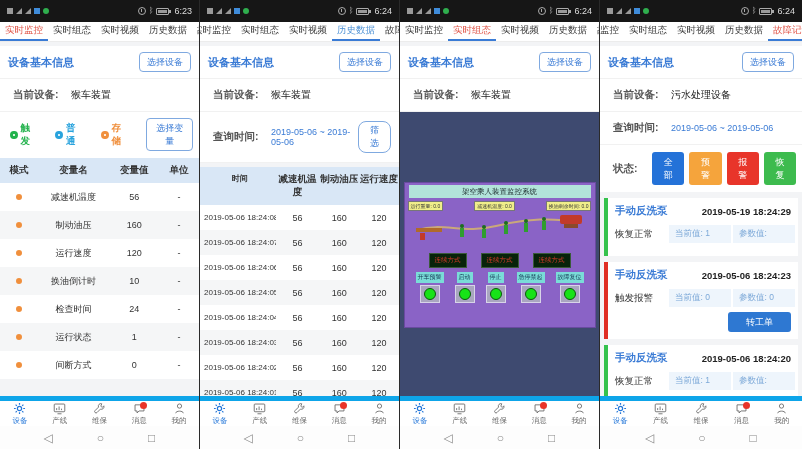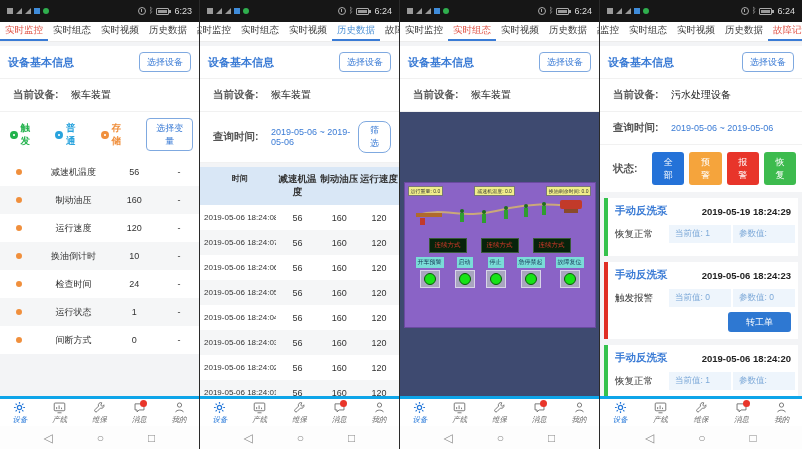--- a/index.html
+++ b/index.html
@@ -52,21 +52,21 @@
   .tbl-hd{display:flex;background:#d9e7f6;color:#333;font-size:9.5px;font-weight:bold;padding:6px 0;}
   .tbl-row{display:flex;align-items:center;background:#fff;color:#333;font-size:9px;padding:7.5px 0;}
   .tbl-row.alt{background:#f5f6f7;}
   .cell{text-align:center;}
   .p1c1{width:19%;} .p1c2{width:36%;} .p1c3{width:25%;} .p1c4{width:20%;}
   .p2c1{width:38%;font-size:8px;text-align:left;padding-left:4px;white-space:nowrap;overflow:hidden;}
   .p2c2{width:22%;} .p2c3{width:20%;} .p2c4{width:20%;}
   .tbl-row .ring-o{width:6px;height:6px;border-radius:50%;border:3px solid #f08f3c;background:#fff;display:inline-block;}
 
   
-  .bottomnav{position:absolute;left:0;right:0;bottom:23px;height:30px;background:#fff;border-top:3px solid #0ea5e9;display:flex;font-style:italic;}
+  .bottomnav{position:absolute;left:0;right:0;bottom:23px;height:30px;background:#fff;border-top:5px solid #0ea5e9;display:flex;}
   .nav-item{flex:1;display:flex;flex-direction:column;align-items:center;justify-content:center;gap:1px;color:#6b6b6b;cursor:pointer;position:relative;}
   .nav-item svg{width:13px;height:13px;stroke:#6b6b6b;}
   .nav-item span{font-size:7.5px;}
   .nav-item.active{color:#2678d9;}
   .nav-item.active svg{stroke:#2678d9;}
   .nav-badge{position:absolute;top:1px;right:30%;width:7px;height:7px;border-radius:50%;background:#e8352a;}
   .androidbar{position:absolute;left:0;right:0;bottom:0;height:23px;background:#fdfdfd;display:flex;align-items:center;justify-content:center;gap:44px;color:#8a8a8a;font-size:12px;}
   .androidbar span{cursor:pointer;line-height:1;}
 
   
@@ -148,20 +148,26 @@
         <div class="mode">
           <i class="ring" style="border-color:#29a3dd"></i>
           <span style="color:#29a3dd">普通</span>
         </div>
         <div class="mode">
           <i class="ring" style="border-color:#f08f3c"></i>
           <span style="color:#f08f3c">存储</span>
         </div>
         <button class="btn-outline row-right">选择变量</button>
       </div>
+      <div class="tbl-hd">
+        <span class="cell p1c1">模式</span>
+        <span class="cell p1c2">变量名</span>
+        <span class="cell p1c3">变量值</span>
+        <span class="cell p1c4">单位</span>
+      </div>
       <div class="tbl-row">
           <span class="cell p1c1"><i class="ring-o"></i></span>
           <span class="cell p1c2">减速机温度</span>
           <span class="cell p1c3">56</span>
           <span class="cell p1c4">-</span>
         </div>
       <div class="tbl-row alt">
           <span class="cell p1c1"><i class="ring-o"></i></span>
           <span class="cell p1c2">制动油压</span>
           <span class="cell p1c3">160</span>
@@ -416,20 +422,21 @@
       <div class="card-hd">
         <span class="card-title">设备基本信息</span>
         <button class="btn-outline">选择设备</button>
       </div>
       <div class="info-row">
         <span class="info-label">当前设备:</span>
         <span class="info-value">猴车装置</span>
       </div>
       <div class="video">
         <div class="scada">
+          <div class="scada-title">架空乘人装置监控系统</div>
           <div class="gauges">
             <span class="gauge">运行重量: 0.0</span>
             <span class="gauge">减速机温度: 0.0</span>
             <span class="gauge">换油剩余时间: 0.0</span>
           </div>
           <svg class="rope" width="176" height="40" viewBox="0 0 176 40">
             <path d="M6 18 C30 10,52 22,84 14 S140 6,170 10" stroke="#caa87a" stroke-width="2" fill="none"></path>
             <rect x="4" y="16" width="26" height="4" fill="#b06a2a"></rect>
             <rect x="8" y="21" width="5" height="7" fill="#c23a2a"></rect>
             <rect x="148" y="3" width="22" height="9" rx="2" fill="#c23a2a"></rect>

